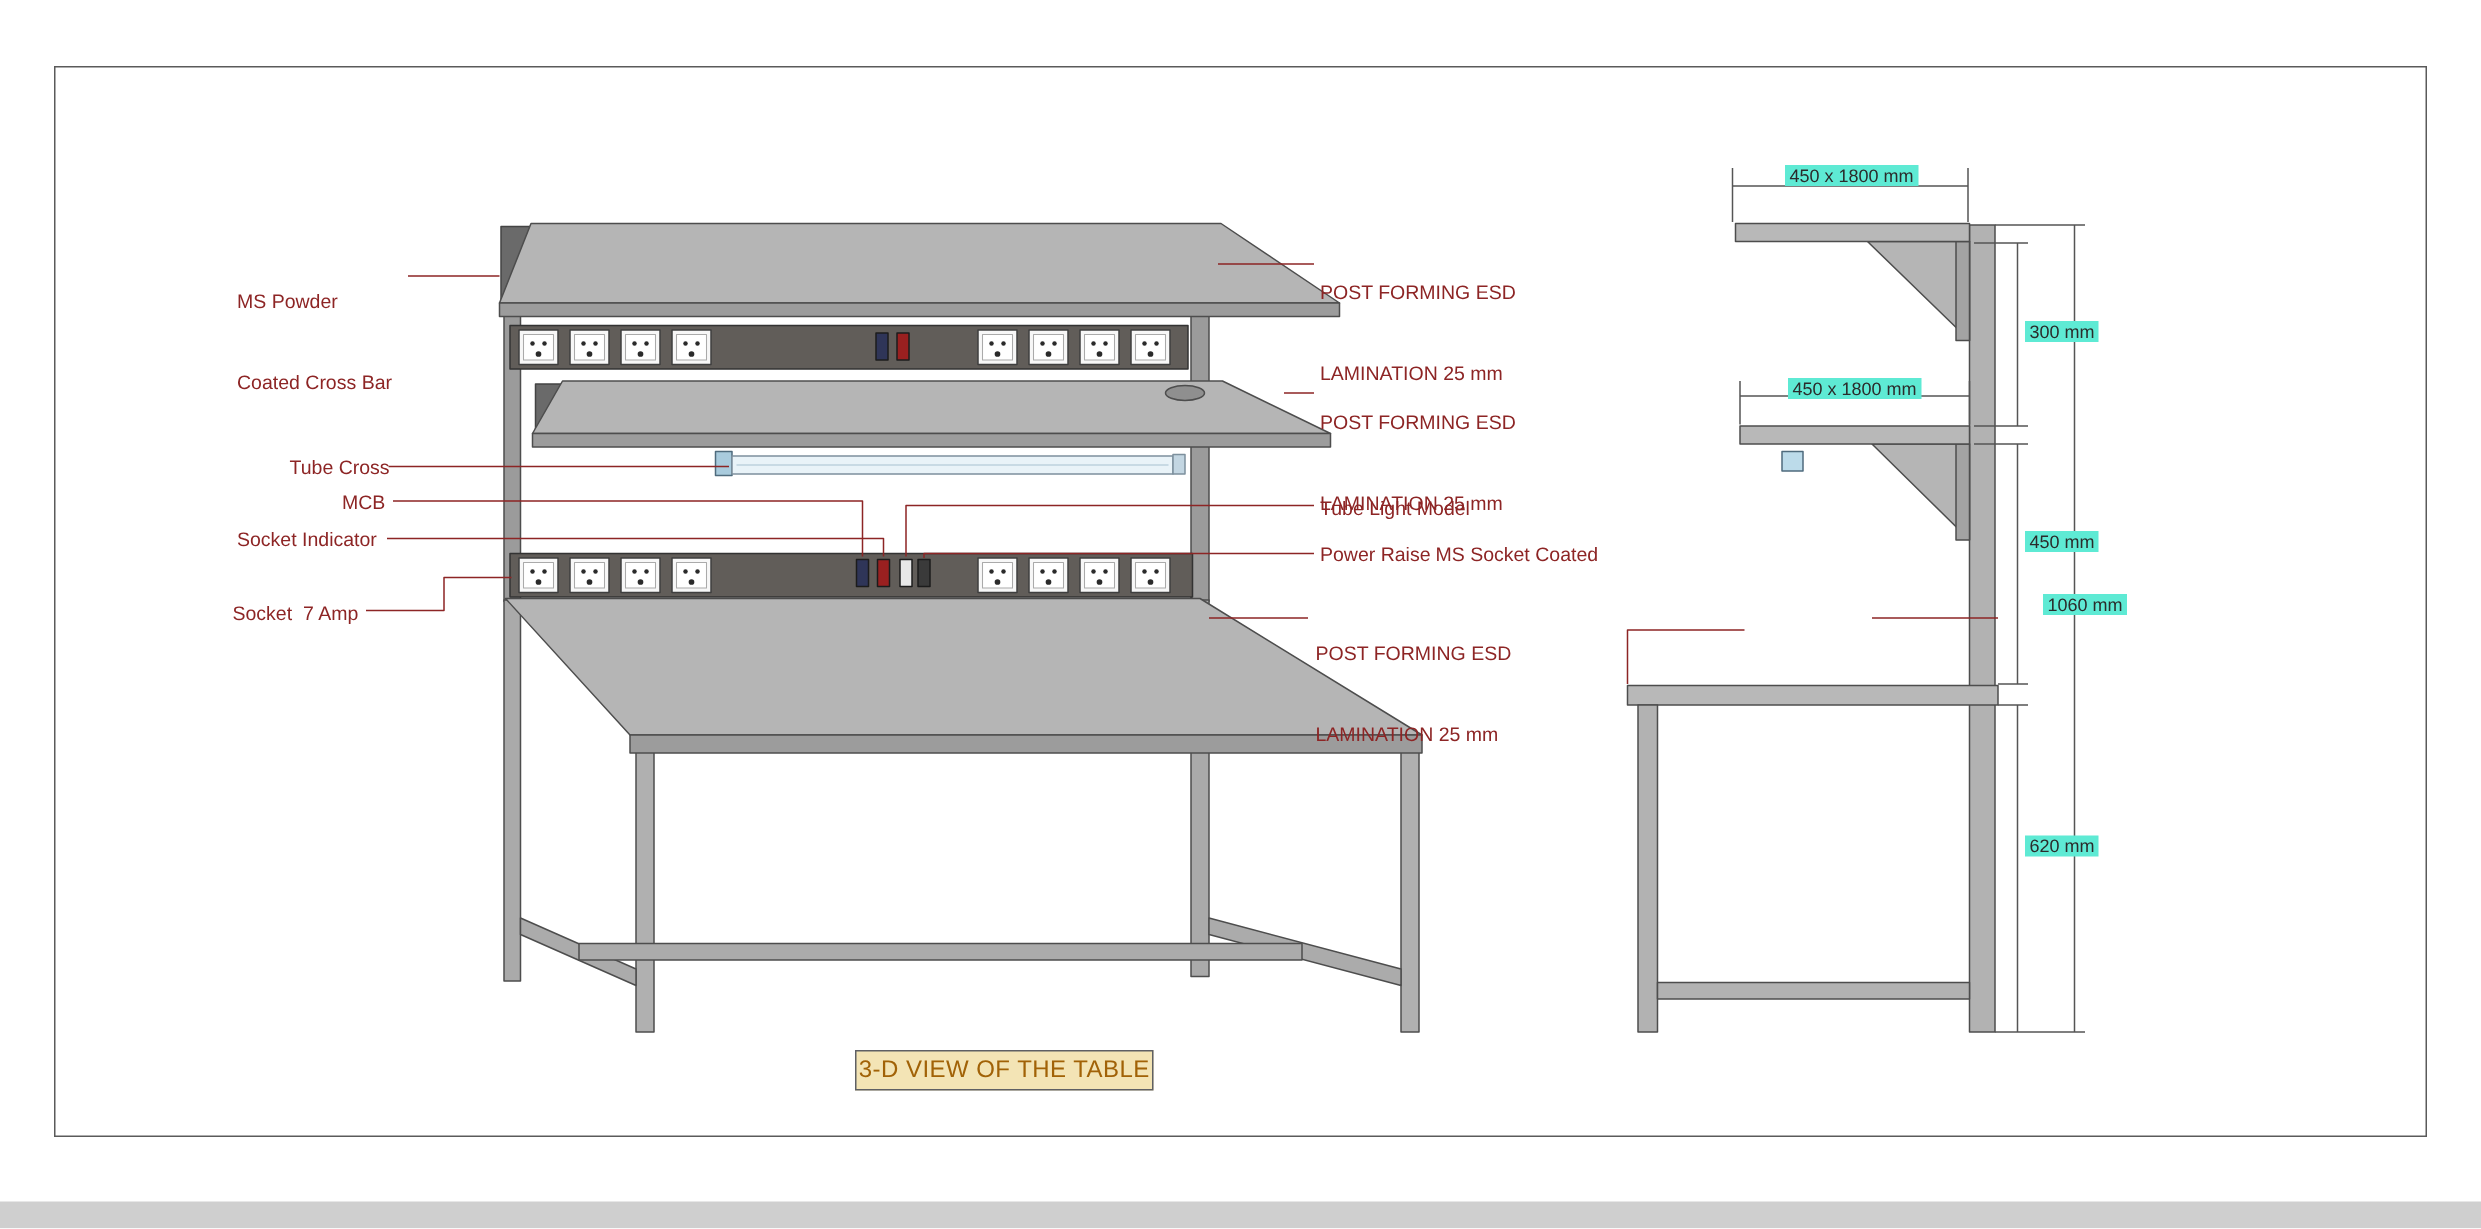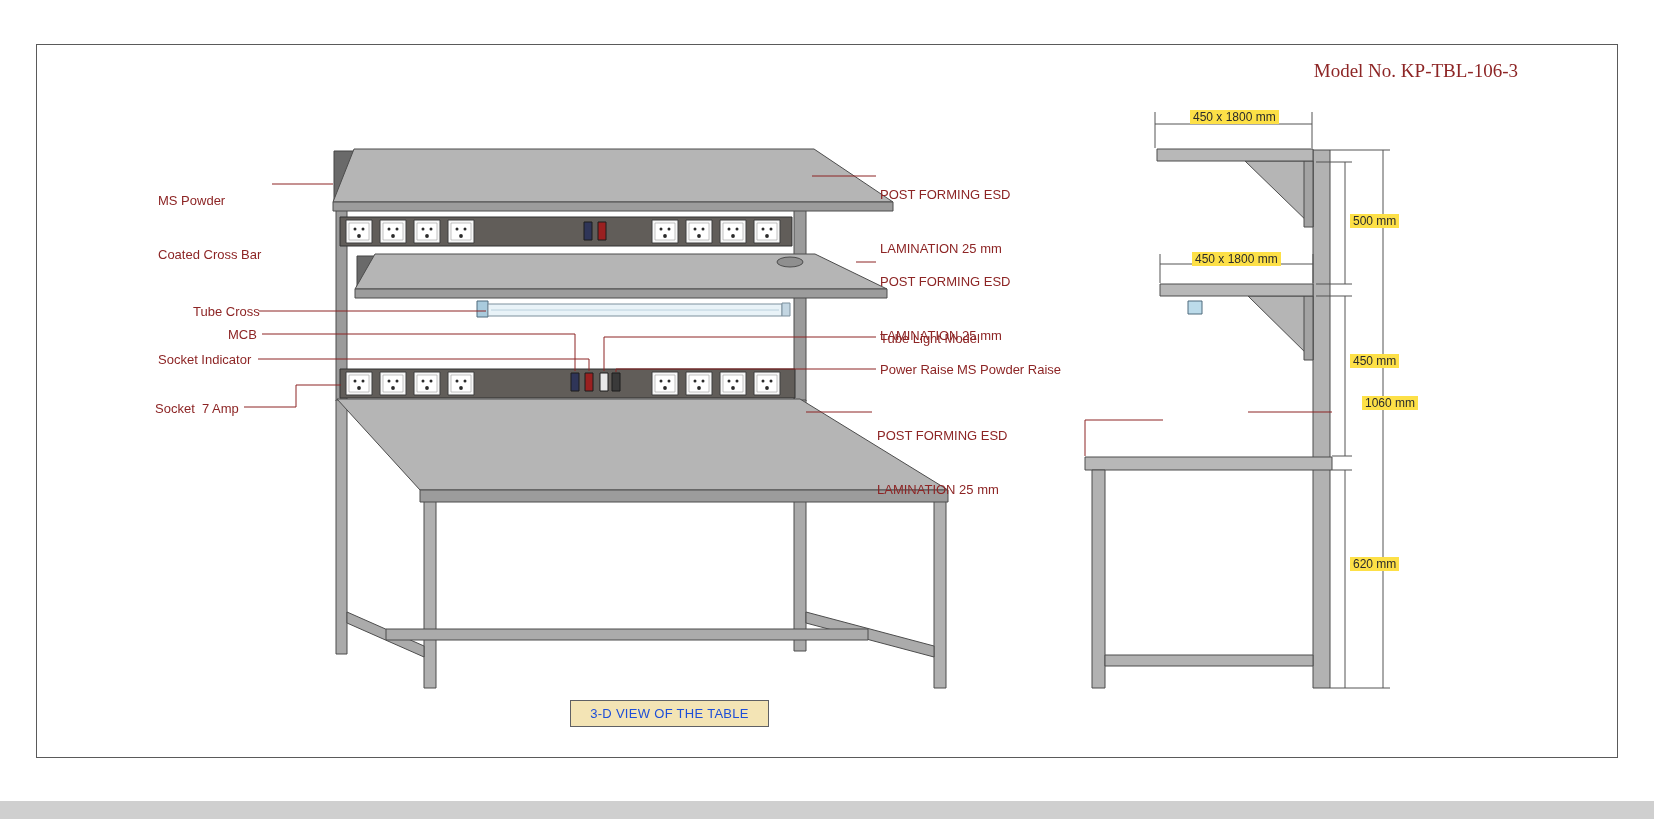--- a/index.html
+++ b/index.html
@@ -3,23 +3,23 @@
 <meta charset="utf-8">
 <style>
   html,body{margin:0;padding:0;background:#ffffff;}
   body{font-family:"Liberation Sans",sans-serif;}
   #screen{position:relative;width:1654px;height:819px;background:#ffffff;overflow:hidden;}
   #sheet-border{position:absolute;left:36px;top:44px;width:1580px;height:712px;border:1px solid #5a5a5a;background:#ffffff;}
   #drawing{position:absolute;left:0;top:0;}
   #model-no{position:absolute;left:1256px;top:60px;width:262px;text-align:right;color:#8d2525;
             font-family:"Liberation Serif",serif;font-size:19px;}
   .lbl{position:absolute;color:#8d2525;font-size:13px;line-height:18px;white-space:pre;}
-  .dim{position:absolute;color:#2b2b2b;font-size:12px;white-space:pre;background:#fde047;padding:0 3px;}
-  .caption{position:absolute;height:25px;background:#f3e4b5;border:1px solid #5f6064;color:#1d4ed8;
-           font-size:13px;display:flex;align-items:center;justify-content:center;letter-spacing:.3px;}
+  .dim{position:absolute;color:#2b2b2b;font-size:12px;white-space:pre;background:#5eead4;padding:0 3px;}
+  .caption{position:absolute;height:25px;background:#f3e4b5;border:1px solid #5f6064;color:#a16207;
+           font-size:16px;display:flex;align-items:center;justify-content:center;letter-spacing:.3px;}
   #bottom-band{position:absolute;left:0;top:801px;width:1654px;height:18px;background:#cfcfcf;}
 </style>
 </head>
 <body>
 
 <div id="screen">
   <div id="sheet-border"></div>
 
   <svg id="drawing" width="1654" height="819" viewBox="0 0 1654 819">
     <defs>
@@ -162,50 +162,49 @@
         <line x1="1330" y1="688" x2="1390" y2="688"></line>
       </g>
 
       <g stroke="#8d2525" fill="none">
         <polyline points="1163,420 1085,420 1085,456"></polyline>
         <line x1="1248" y1="412" x2="1332" y2="412"></line>
       </g>
     </g>
   </svg>
 
-  <div id="model-no">Model No. KP-TBL-106-3</div>
 
   <div class="lbl" style="left:158px;top:156px">
     <div>MS Powder</div>
     <div>Coated Cross Bar</div>
   </div>
   <div class="lbl" style="left:193px;top:303px">Tube Cross</div>
   <div class="lbl" style="left:228px;top:326px">MCB</div>
   <div class="lbl" style="left:158px;top:351px">Socket Indicator</div>
   <div class="lbl" style="left:155px;top:400px">Socket  7 Amp</div>
 
   <div class="lbl" style="left:880px;top:150px">
     <div>POST FORMING ESD</div>
     <div>LAMINATION 25 mm</div>
   </div>
   <div class="lbl" style="left:880px;top:237px">
     <div>POST FORMING ESD</div>
     <div>LAMINATION 25 mm</div>
   </div>
   <div class="lbl" style="left:880px;top:330px">Tube Light Model</div>
   <div class="lbl" style="left:880px;top:361px">Power Raise</div>
-  <div class="lbl" style="left:957px;top:361px">MS Powder Raise</div>
+  <div class="lbl" style="left:957px;top:361px">MS Socket Coated</div>
   <div class="lbl" style="left:877px;top:391px">
     <div>POST FORMING ESD</div>
     <div>LAMINATION 25 mm</div>
   </div>
 
   <div class="dim" style="left:1190px;top:110px">450 x 1800 mm</div>
   <div class="dim" style="left:1192px;top:252px">450 x 1800 mm</div>
-  <div class="dim" style="left:1350px;top:214px">500 mm</div>
+  <div class="dim" style="left:1350px;top:214px">300 mm</div>
   <div class="dim" style="left:1350px;top:354px">450 mm</div>
   <div class="dim" style="left:1362px;top:396px">1060 mm</div>
   <div class="dim" style="left:1350px;top:557px">620 mm</div>
 
   <div class="caption" style="left:570px;top:700px;width:197px">3-D VIEW OF THE TABLE</div>
 
   <div id="bottom-band"></div>
 </div>
 
 </body></html>

